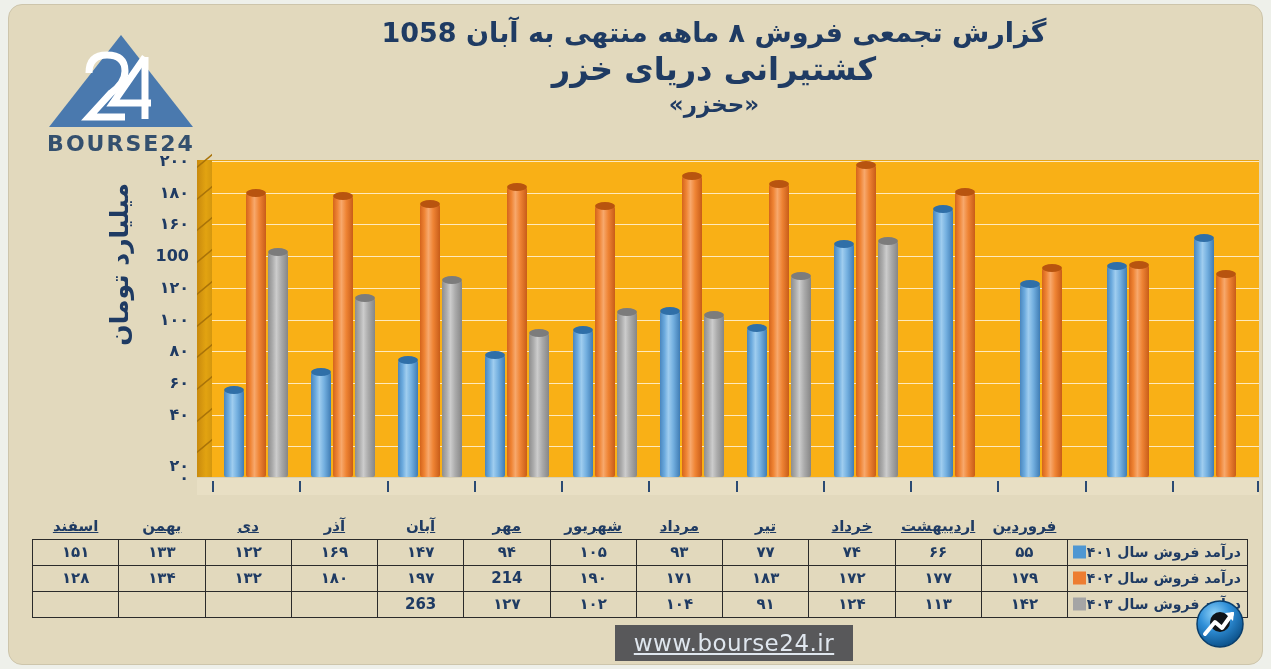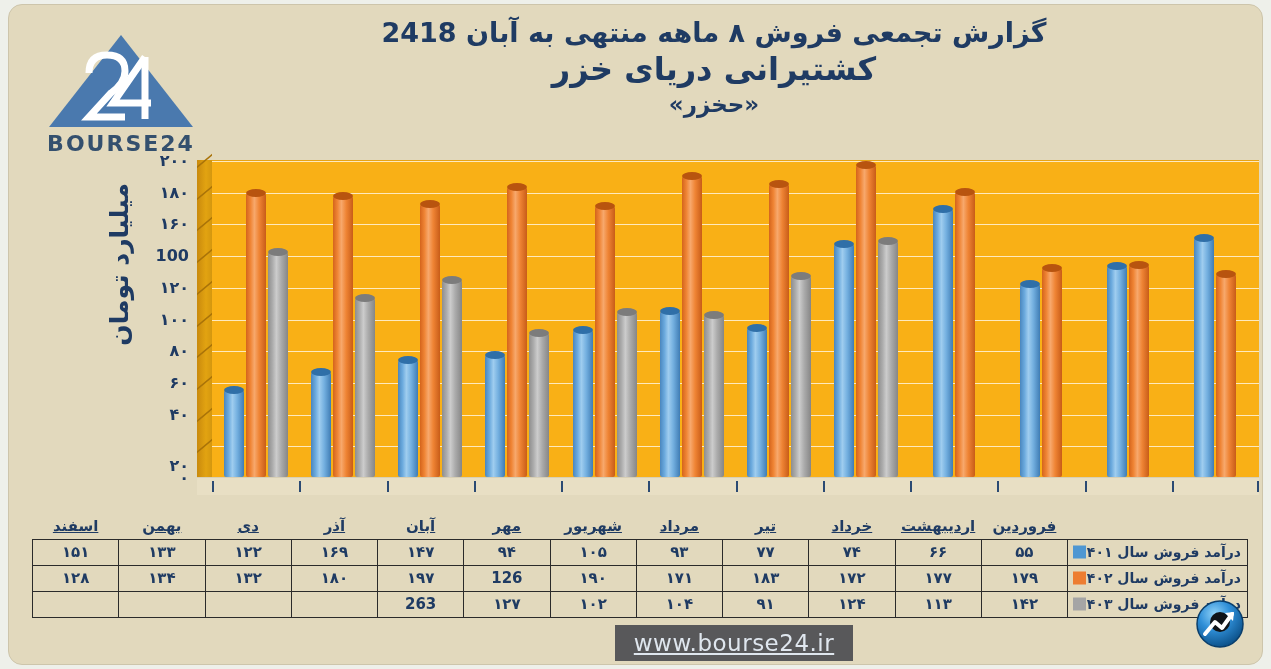--- a/index.html
+++ b/index.html
@@ -206,21 +206,21 @@
       <svg width="160" height="128" viewBox="0 0 160 128" aria-hidden="true">
         <polygon points="80,8 152,100 8,100" fill="#4a79ae"></polygon>
         <path d="M48 46 q0-18 18-18 q18 0 18 16 q0 12 -14 22 L48 90 h36" fill="none" stroke="#ffffff" stroke-width="7" stroke-linejoin="miter"></path>
         <path d="M104 30 L72 76 h38" fill="none" stroke="#ffffff" stroke-width="7"></path>
         <line x1="104" y1="30" x2="104" y2="92" stroke="#ffffff" stroke-width="7"></line>
         <text x="80" y="124" text-anchor="middle" fill="#34506e" font-family="DejaVu Sans, sans-serif" font-size="22" font-weight="700" letter-spacing="2">BOURSE24</text>
       </svg>
     </div>
 
     <div id="title-block">
-      <div class="tl">گزارش تجمعی فروش ۸ ماهه منتهی به آبان 2418</div>
+      <div class="tl">گزارش تجمعی فروش ۸ ماهه منتهی به آبان 1058</div>
       <div class="tl2">کشتیرانی دریای خزر</div>
       <div class="tl3">«حخزر»</div>
     </div>
 
     <div id="y-title">میلیارد تومان</div>
 
     <div id="y-ticks">
         <div class="yt" style="top: 5px;">۲۰۰</div>
         <div class="yt" style="top: 36.7px;">۱۸۰</div>
         <div class="yt" style="top: 68.4px;">۱۶۰</div>
@@ -434,21 +434,21 @@
               <td>۱۵۱</td>
             </tr>
             <tr>
               <td class="legendcell"><span class="swatch sw1"></span><span>درآمد فروش سال ۱۴۰۲</span></td>
               <td>۱۷۹</td>
               <td>۱۷۷</td>
               <td>۱۷۲</td>
               <td>۱۸۳</td>
               <td>۱۷۱</td>
               <td>۱۹۰</td>
-              <td>126</td>
+              <td>214</td>
               <td>۱۹۷</td>
               <td>۱۸۰</td>
               <td>۱۳۲</td>
               <td>۱۳۴</td>
               <td>۱۲۸</td>
             </tr>
             <tr>
               <td class="legendcell"><span class="swatch sw2"></span><span>درآمد فروش سال ۱۴۰۳</span></td>
               <td>۱۴۲</td>
               <td>۱۱۳</td>

